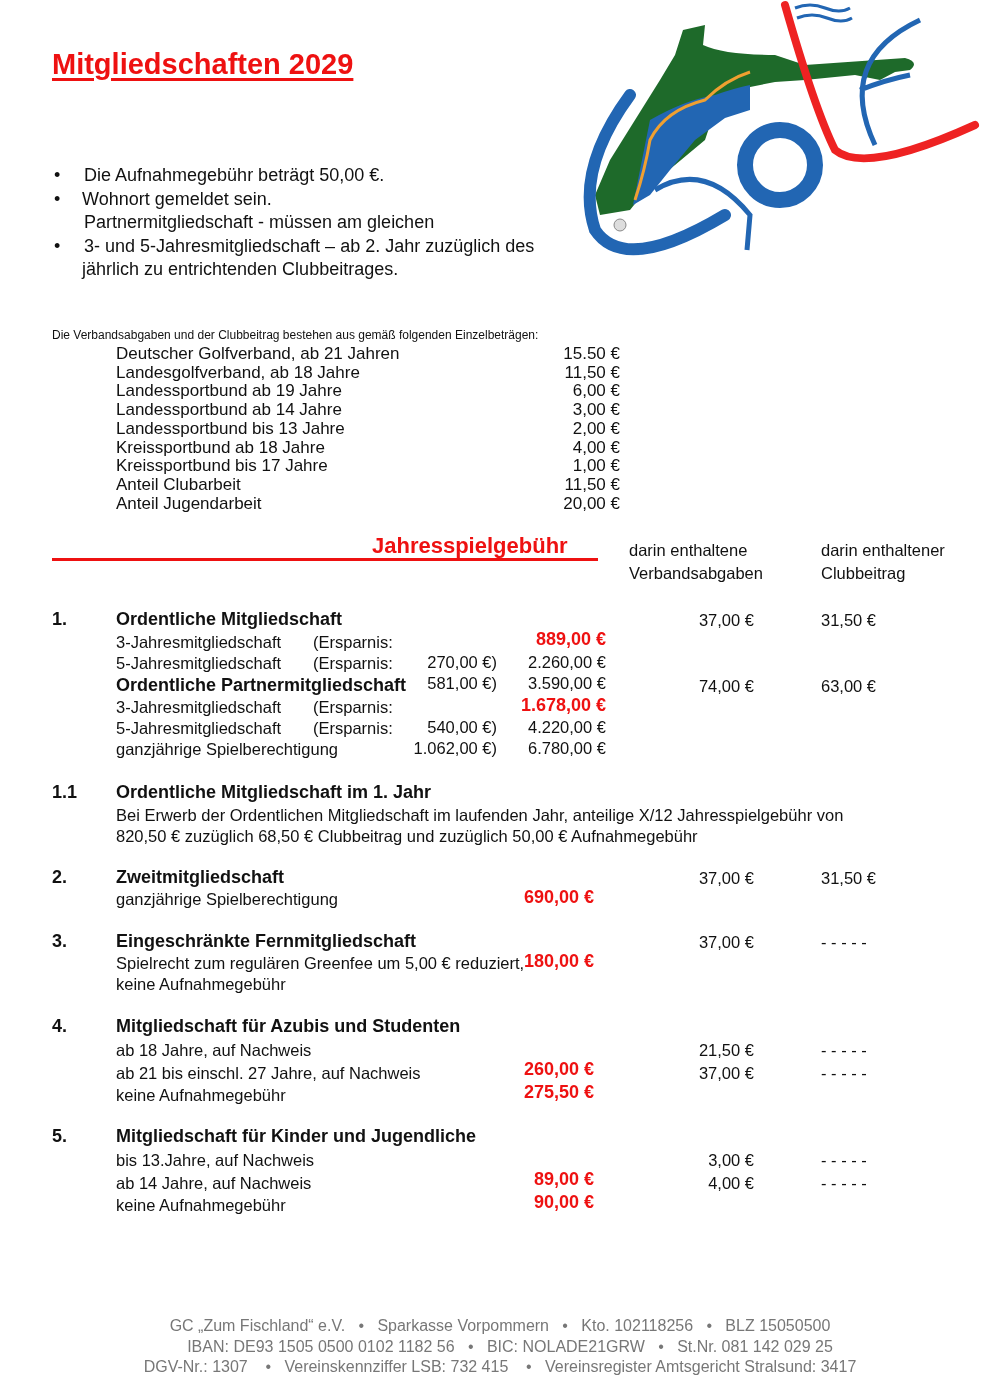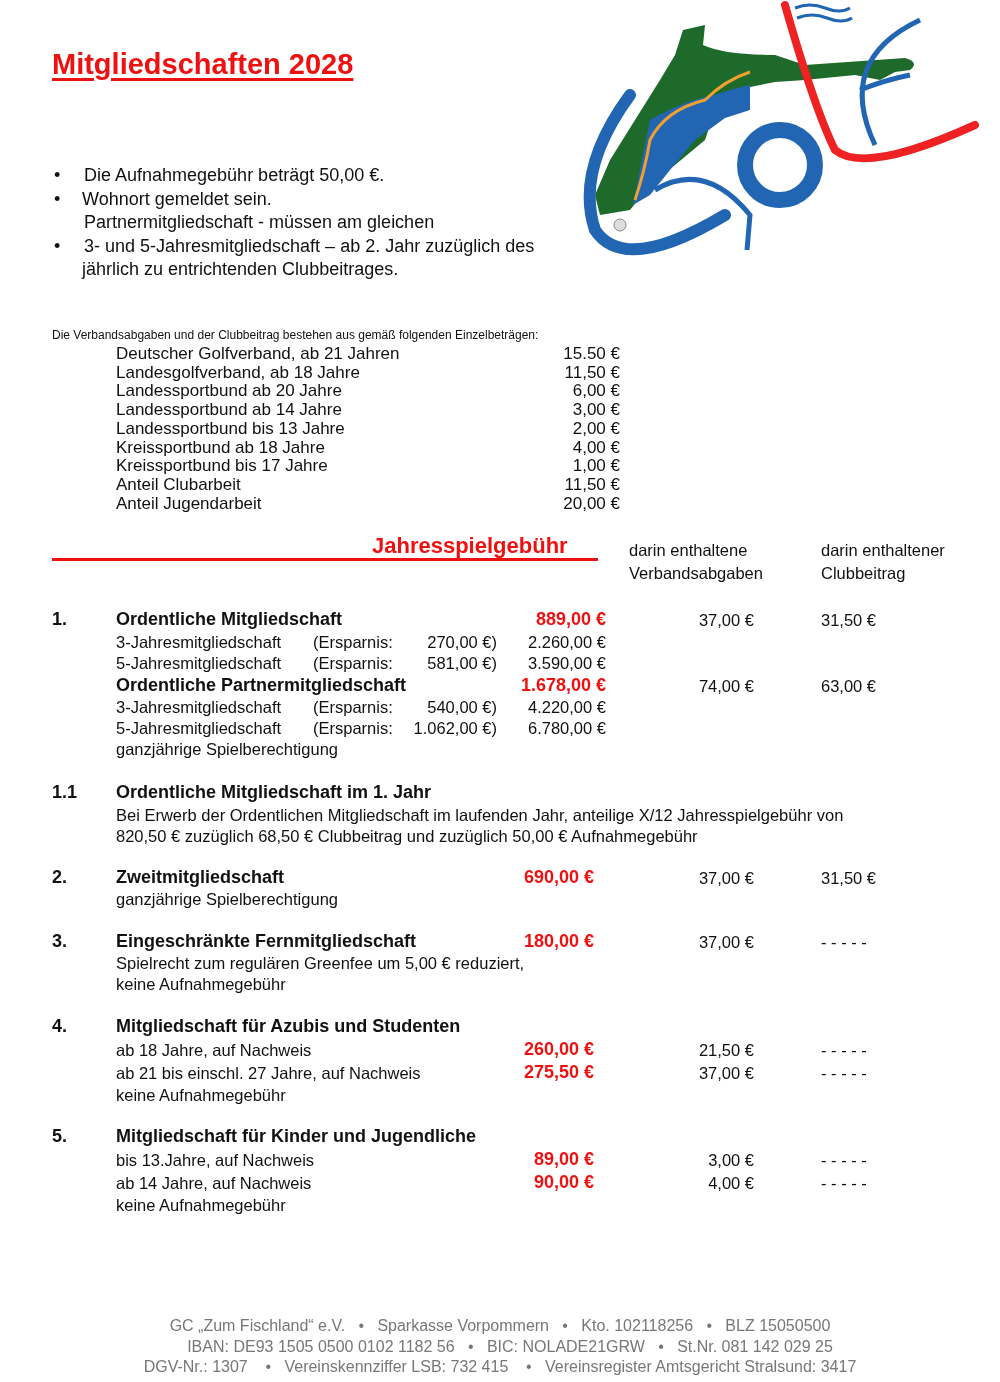--- a/index.html
+++ b/index.html
@@ -19,30 +19,30 @@
   .fee-row .lbl { flex: 1; }
   .fee-row .val { width: 80px; text-align: right; }
   .hdr-line { left: 52px; top: 558px; width: 546px; height: 3px; background: #ee1111; }
   .hdr-title { left: 372px; top: 533px; font-size: 22px; font-weight: bold; color: #ee1111; }
   .hdr-col { font-size: 16.5px; line-height: 23px; }
   .sec { position: absolute; left: 52px; font-size: 16.5px; }
   .num { position: absolute; left: 0; font-weight: bold; font-size: 18px; }
   .row { position: absolute; left: 64px; white-space: nowrap; }
   .bold { font-weight: bold; font-size: 18px; }
   .red { color: #ee1111; font-weight: bold; font-size: 18px; }
-  .price { position: absolute; text-align: right; width: 140px; }
+  .price { position: absolute; text-align: right; width: 140px; margin-top: 20px; }
   .col2 { position: absolute; text-align: right; width: 110px; left: 592px; }
   .col3 { position: absolute; left: 769px; }
   .footer { left: 0; top: 1316px; width: 1000px; font-size: 16px; color: #777; line-height: 20.5px; }
   .footer div { text-align: center; }
 </style>
 </head>
 <body>
 
-<div class="abs title">Mitgliedschaften 2028</div>
+<div class="abs title">Mitgliedschaften 2029</div>
 
 <svg class="abs logo" viewBox="0 0 420 275">
   <path d="M108 30 L130 25 L128 45 Q150 55 200 55 L230 65 L330 58 Q345 62 335 70 L320 72 L305 80 L280 75 L250 78 L230 80 L200 82 L160 90 L140 110 L130 140 L100 165 L75 185 L55 210 L25 215 L20 195 L35 160 L60 120 L85 80 L100 55 Z" fill="#1e6a2a"></path>
   <path d="M75 120 Q110 100 140 95 Q160 88 175 85 L175 110 L150 118 L120 140 L95 170 L75 195 L58 205 L65 170 Z" fill="#2266b3"></path>
   <path d="M60 200 Q70 170 75 140 Q90 110 130 100 Q150 80 175 72" fill="none" stroke="#f0a030" stroke-width="3"></path>
   <path d="M55 95 Q0 170 20 230 Q50 275 150 215" fill="none" stroke="#2266b3" stroke-width="12" stroke-linecap="round"></path>
   <path d="M80 190 Q130 160 175 215 L172 250" fill="none" stroke="#2266b3" stroke-width="5"></path>
   <circle cx="205" cy="165" r="35" fill="none" stroke="#2266b3" stroke-width="16"></circle>
   <path d="M210 5 Q240 110 260 150 Q290 175 400 125" fill="none" stroke="#ee2222" stroke-width="8" stroke-linecap="round"></path>
   <path d="M300 145 Q260 60 345 20 M285 90 Q310 80 335 75" fill="none" stroke="#2266b3" stroke-width="5"></path>
@@ -71,21 +71,21 @@
 <div class="abs fees" id="fees">
     <div class="fee-row">
       <span class="lbl">Deutscher Golfverband, ab 21 Jahren</span>
       <span class="val">15.50 €</span>
     </div>
     <div class="fee-row">
       <span class="lbl">Landesgolfverband, ab 18 Jahre</span>
       <span class="val">11,50 €</span>
     </div>
     <div class="fee-row">
-      <span class="lbl">Landessportbund ab 20 Jahre</span>
+      <span class="lbl">Landessportbund ab 19 Jahre</span>
       <span class="val">6,00 €</span>
     </div>
     <div class="fee-row">
       <span class="lbl">Landessportbund ab 14 Jahre</span>
       <span class="val">3,00 €</span>
     </div>
     <div class="fee-row">
       <span class="lbl">Landessportbund bis 13 Jahre</span>
       <span class="val">2,00 €</span>
     </div>

